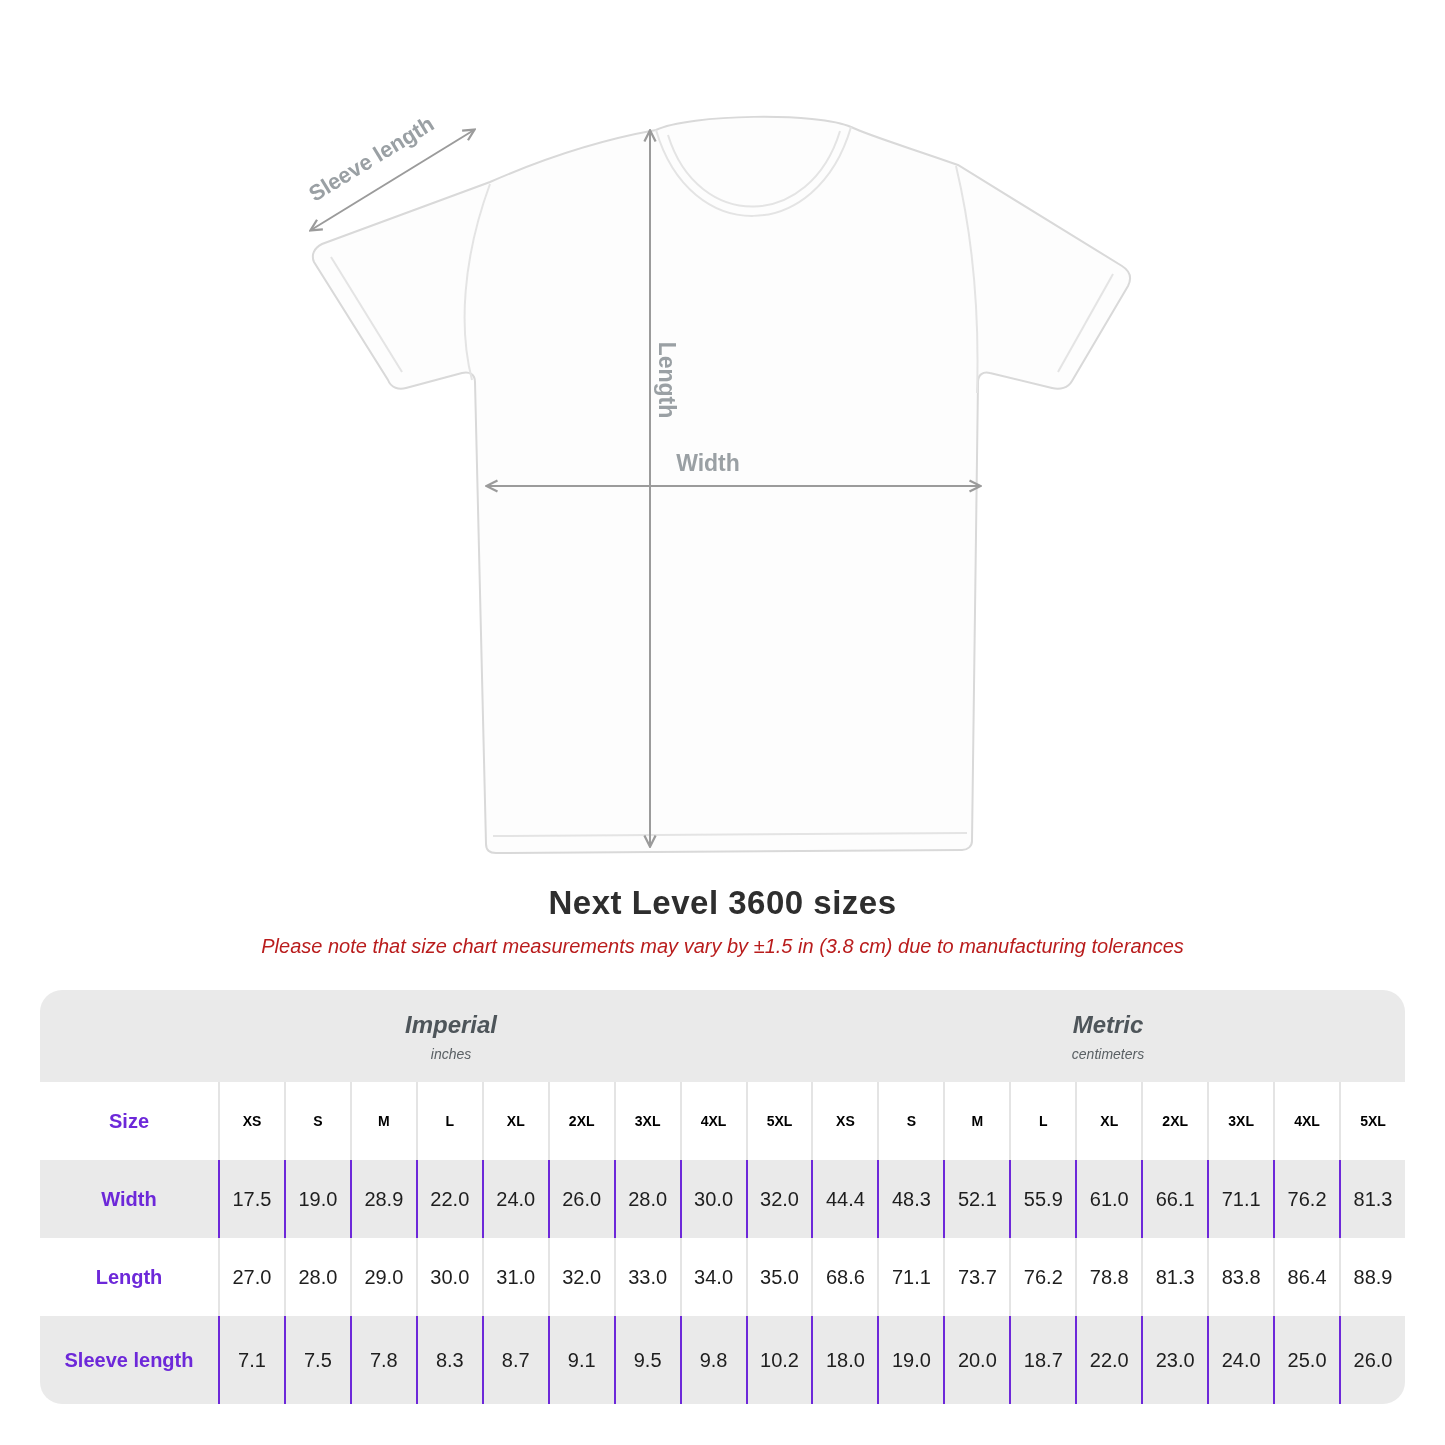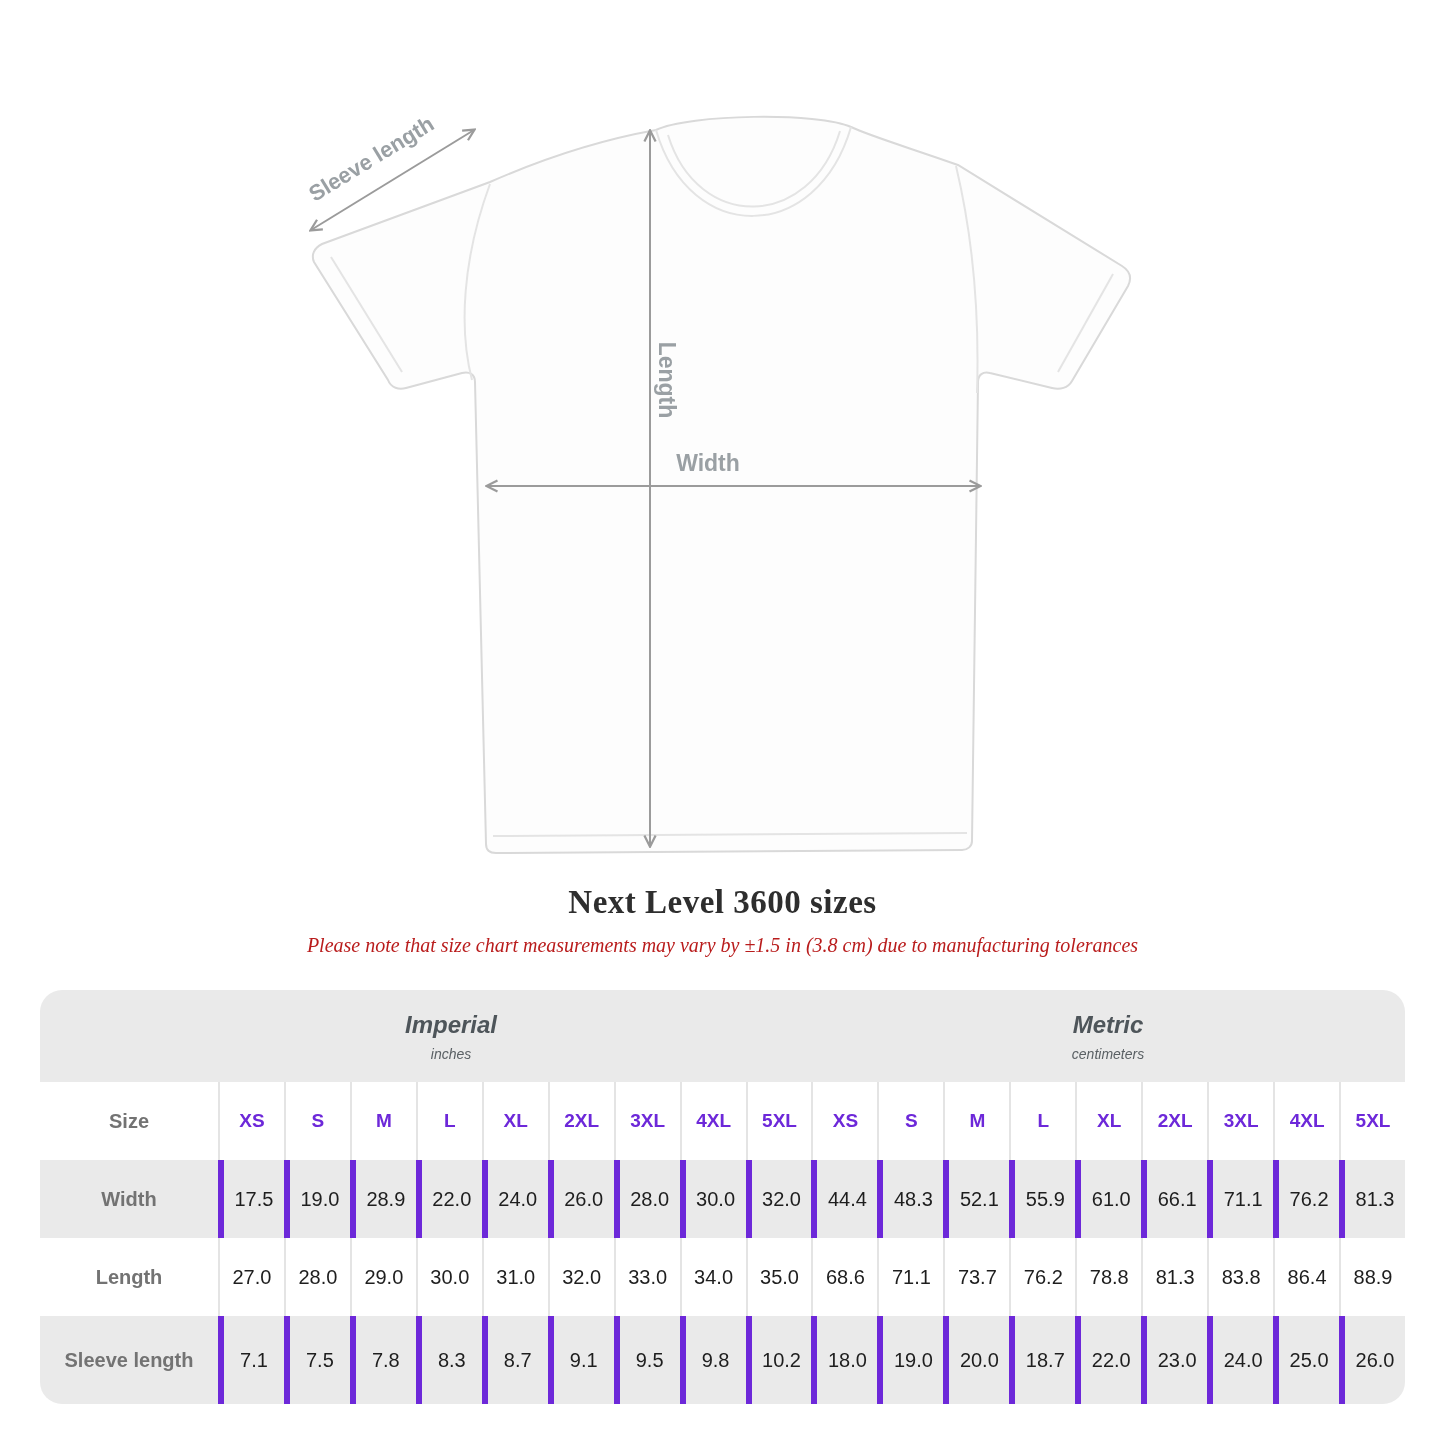--- a/index.html
+++ b/index.html
@@ -10,42 +10,42 @@
   .stage{position:absolute;inset:0;}
 
   
   svg.diagram{position:absolute;left:0;top:0;}
   .tee-body{fill:#fdfdfd;stroke:#d9d9d9;stroke-width:2;}
   .seam{fill:none;stroke:#e4e4e4;stroke-width:2;}
   .arrow{stroke:#9b9b9b;stroke-width:2;}
   .dim-label{fill:#9aa0a4;font-weight:bold;font-family:"Liberation Sans",sans-serif;}
 
   
-  .heading{position:absolute;left:0;top:884px;width:1445px;text-align:center;font-family:Liberation Serif, serif;}
+  .heading{position:absolute;left:0;top:884px;width:1445px;text-align:center;}
   .title{font-size:33px;font-weight:bold;color:#2e2e2e;letter-spacing:.5px;}
   .subtitle{margin-top:13px;font-size:20px;font-style:italic;color:#b91c1c;}
 
   
   .size-table{position:absolute;left:40px;top:990px;width:1365px;border-radius:22px;overflow:hidden;}
   .unit-band{display:flex;background:#eaeaea;height:92px;}
   .unit{display:flex;flex-direction:column;align-items:center;justify-content:center;gap:7px;box-sizing:border-box;}
   .unit-imp{width:771px;padding-left:51px;align-items:center;}
   .unit-met{flex:1;}
   .unit-name{font-size:24px;font-weight:bold;font-style:italic;color:#4e555a;}
   .unit-sub{font-size:14px;font-style:italic;color:#5a6064;}
 
   .grid{display:grid;grid-template-columns:178px repeat(18,1fr);height:78px;}
   .grid.last{height:88px;}
   .row-white{background:#ffffff;}
   .row-gray{background:#eaeaea;}
   .cell{display:flex;align-items:center;justify-content:center;font-size:20px;color:#1e1e1e;box-sizing:border-box;}
   .row-white .cell + .cell{border-left:2px solid #e4e4e4;}
-  .row-gray  .cell + .cell{border-left:6px solid #6d28d9;}
-  .cell.lbl{font-weight:bold;color:#737373;}
-  .cell.hdr{font-weight:bold;color:#6d28d9;font-size:19px;}
+  .row-gray  .cell + .cell{border-left:2px solid #6d28d9;}
+  .cell.lbl{font-weight:bold;color:#6d28d9;}
+  .cell.hdr{font-weight:bold;color:#000000;font-size:14px;}
 </style>
 </head>
 <body>
 
 <div class="stage">
 
   <svg class="diagram" width="1445" height="880" viewBox="0 0 1445 880">
     <defs>
       <marker id="ah" viewBox="0 0 10 10" refX="8.5" refY="5" markerWidth="7" markerHeight="7" orient="auto-start-reverse">
         <path d="M1,1 L9,5 L1,9" fill="none" stroke="#9b9b9b" stroke-width="1.6"></path>

